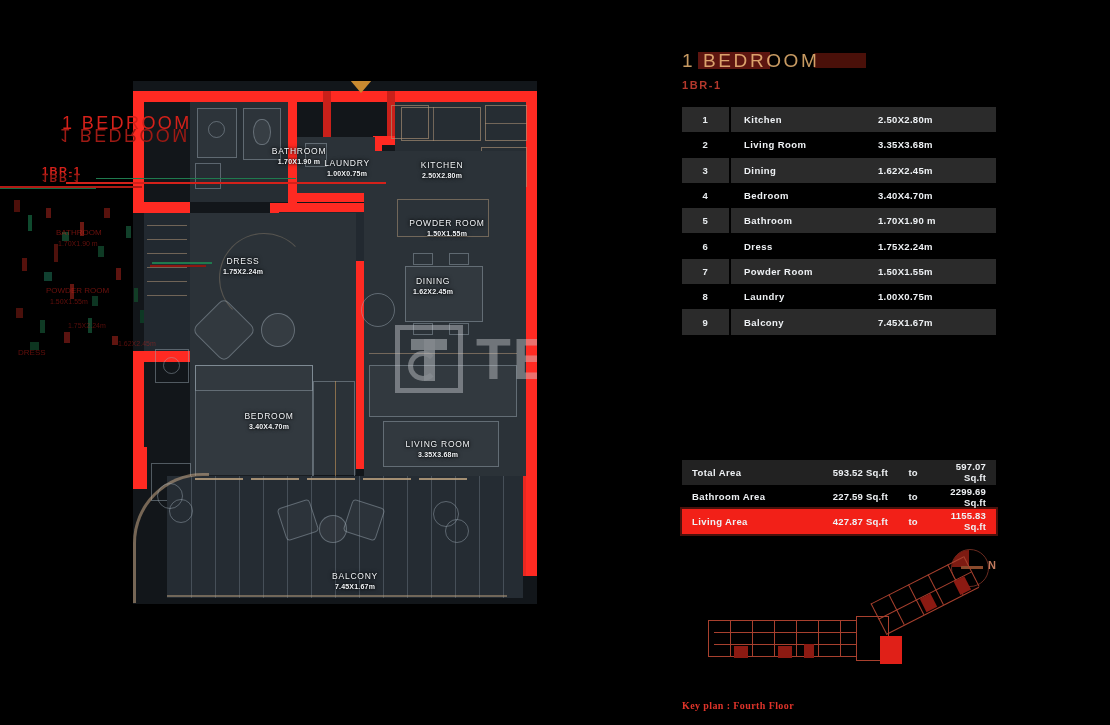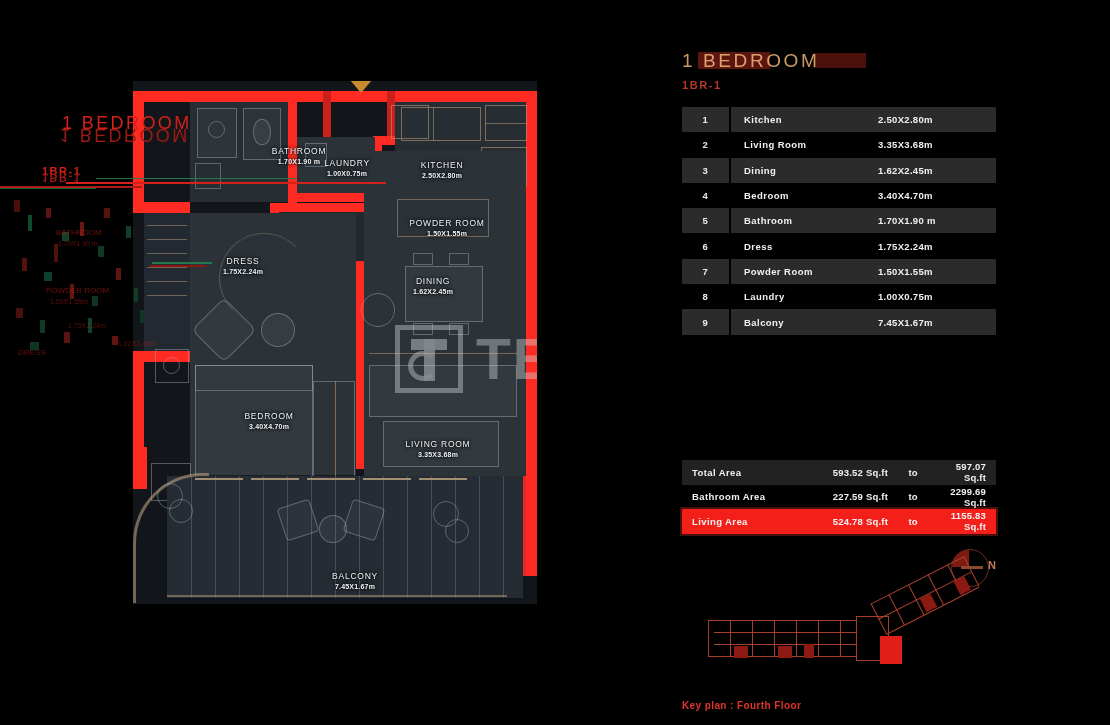--- a/index.html
+++ b/index.html
@@ -140,21 +140,21 @@
                font-size:11px; font-weight:700; }
 
   
   .keyplan { position:absolute; left:700px; top:592px; width:250px; height:70px; }
   .kp-line { position:absolute; background:#a8402e; }
   .kp-fill { position:absolute; background:#e02018; }
   .kp-fill.dim { background:#8c1a12; }
   .kp-wrap { position:absolute; inset:0; }
   .kp-rot { position:absolute; transform-origin: 0 0; }
   .keyplan-label { position:absolute; left:682px; top:700px; color:#e0342a;
-                   font-size:10px; font-weight:700; letter-spacing:.4px; }
+                   font-size:10px; font-weight:700; letter-spacing:.4px;font-family:Liberation Serif, serif; }
 </style>
 </head>
 <body>
 
 <div class="page">
 
   <div class="plan-panel">
     <div class="plan-inner">
 
       <div class="wall" style="left:0;top:10px;width:404px;height:11px;"></div>
@@ -461,21 +461,21 @@
       <span class="aval2">597.07 Sq.ft</span>
     </div>
     <div class="arow">
       <span class="alabel">Bathroom Area</span>
       <span class="aval">227.59 Sq.ft</span>
       <span class="ato">to</span>
       <span class="aval2">2299.69 Sq.ft</span>
     </div>
     <div class="arow total">
       <span class="alabel">Living Area</span>
-      <span class="aval">524.78 Sq.ft</span>
+      <span class="aval">427.87 Sq.ft</span>
       <span class="ato">to</span>
       <span class="aval2">1155.83 Sq.ft</span>
     </div>
   </div>
 
   <div class="compass">
     <div class="ring"></div>
       <div class="q"></div>
       <div class="nd"></div>
   </div>

